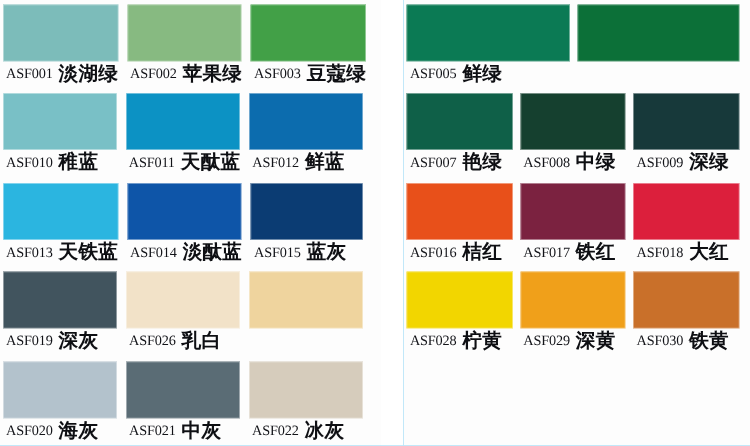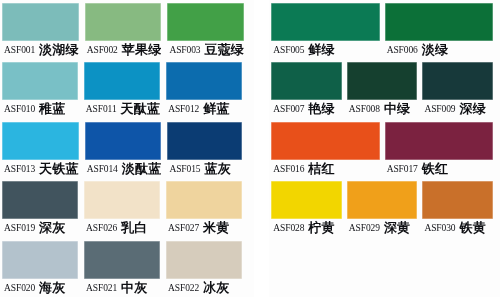--- a/index.html
+++ b/index.html
@@ -186,24 +186,20 @@
       </div>
       <div class="swatch-cell">
         <div class="swatch-chip" style="background:#F2E2C8;"></div>
         <div class="swatch-label">
           <span class="swatch-code">ASF026</span>
           <span class="swatch-name">乳白</span>
         </div>
       </div>
       <div class="swatch-cell">
         <div class="swatch-chip" style="background:#EFD49E;"></div>
-        <div class="swatch-label">
-          <span class="swatch-code">ASF027</span>
-          <span class="swatch-name">米黄</span>
-        </div>
       </div>
     </div>
 
     <div class="swatch-row">
       <div class="swatch-cell">
         <div class="swatch-chip" style="background:#B3C2CC;"></div>
         <div class="swatch-label">
           <span class="swatch-code">ASF020</span>
           <span class="swatch-name">海灰</span>
         </div>
@@ -231,24 +227,20 @@
     <div class="swatch-row">
       <div class="swatch-cell">
         <div class="swatch-chip" style="background:#0B7A54;"></div>
         <div class="swatch-label">
           <span class="swatch-code">ASF005</span>
           <span class="swatch-name">鲜绿</span>
         </div>
       </div>
       <div class="swatch-cell">
         <div class="swatch-chip" style="background:#0C7038;"></div>
-        <div class="swatch-label">
-          <span class="swatch-code">ASF006</span>
-          <span class="swatch-name">淡绿</span>
-        </div>
       </div>
     </div>
 
     <div class="swatch-row">
       <div class="swatch-cell">
         <div class="swatch-chip" style="background:#0F6048;"></div>
         <div class="swatch-label">
           <span class="swatch-code">ASF007</span>
           <span class="swatch-name">艳绿</span>
         </div>
@@ -277,20 +269,27 @@
           <span class="swatch-name">桔红</span>
         </div>
       </div>
       <div class="swatch-cell">
         <div class="swatch-chip" style="background:#7B2240;"></div>
         <div class="swatch-label">
           <span class="swatch-code">ASF017</span>
           <span class="swatch-name">铁红</span>
         </div>
       </div>
+      <div class="swatch-cell">
+        <div class="swatch-chip" style="background:#DC1F3C;"></div>
+        <div class="swatch-label">
+          <span class="swatch-code">ASF018</span>
+          <span class="swatch-name">大红</span>
+        </div>
+      </div>
     </div>
 
     <div class="swatch-row">
       <div class="swatch-cell">
         <div class="swatch-chip" style="background:#F2D600;"></div>
         <div class="swatch-label">
           <span class="swatch-code">ASF028</span>
           <span class="swatch-name">柠黄</span>
         </div>
       </div>

